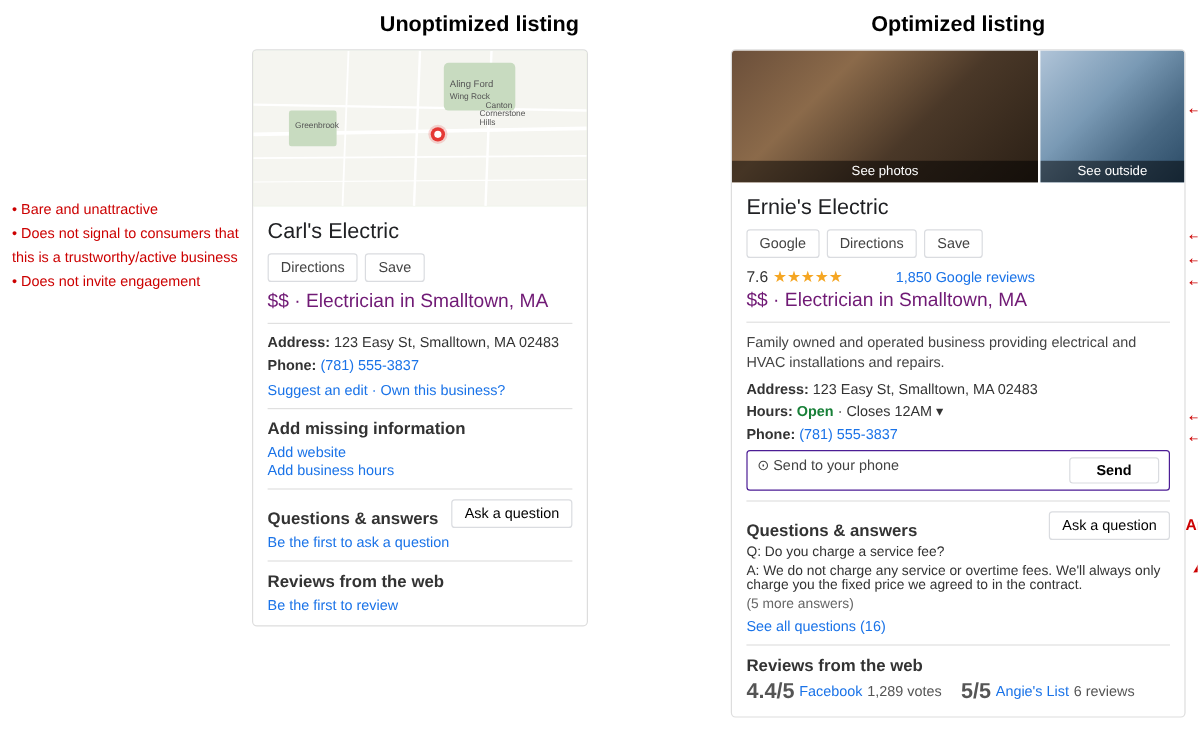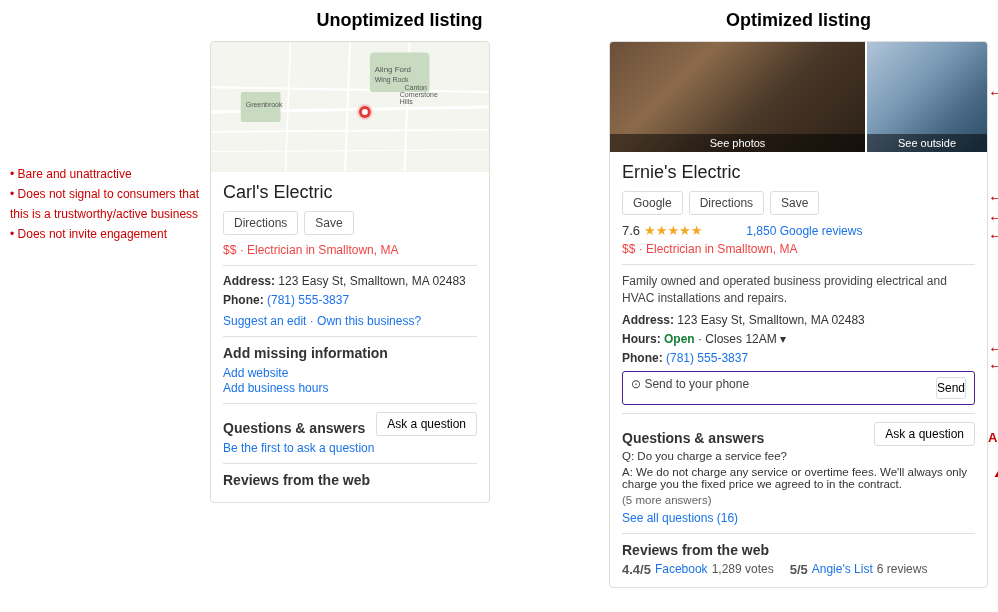--- a/index.html
+++ b/index.html
@@ -111,22 +111,22 @@
       border: 1px solid #dadce0;
       background: #fff;
       border-radius: 3px;
       padding: 4px 10px;
       font-size: 12px;
       cursor: pointer;
       color: #444;
     }
 
     .price-category {
-      font-size: 12px;
-      color: #ef4444;
+      font-size: 16px;
+      color: #701a75;
       margin-bottom: 8px;
     }
 
     .divider {
       border: none;
       border-top: 1px solid #e0e0e0;
       margin: 8px 0;
     }
 
     .info-row {
@@ -237,23 +237,24 @@
       border: 1px solid #4c1d95;
       border-radius: 3px;
       padding: 5px 8px;
     }
 
     .send-btn {
       margin-left: auto;
       border: 1px solid #dadce0;
       background: #fff;
       border-radius: 3px;
-      padding: 3px 0;
+      padding: 3px 22px;
       font-size: 12px;
       cursor: pointer;
+      font-weight: bold;
     }
 
     .qa-item {
       font-size: 11.5px;
       margin-bottom: 4px;
       color: #333;
     }
 
     .more-answers {
       font-size: 11.5px;
@@ -271,21 +272,21 @@
     }
 
     .review-site {
       display: flex;
       align-items: center;
       gap: 4px;
       font-size: 12px;
     }
 
     .review-score {
-      font-size: 13px;
+      font-size: 18px;
       font-weight: bold;
     }
 
     .site-name {
       color: #1a73e8;
     }
 
     .description-text {
       font-size: 12px;
       color: #444;
@@ -390,20 +391,21 @@
 
             <div class="clearfix">
               <div class="section-header" style="display:inline-block;">Questions &amp; answers</div>
               <button class="ask-question-btn">Ask a question</button>
             </div>
             <div><a class="blue-link">Be the first to ask a question</a></div>
 
             <hr class="divider">
 
             <div class="section-header">Reviews from the web</div>
+            <div><a class="blue-link">Be the first to review</a></div>
           </div>
         </div>
       </div>
 
       <div style="position:relative; flex:1;">
         <div class="listing-column">
           <div class="section-title">Optimized listing</div>
           <div class="listing-panel">
 
             <div class="photos-row">

